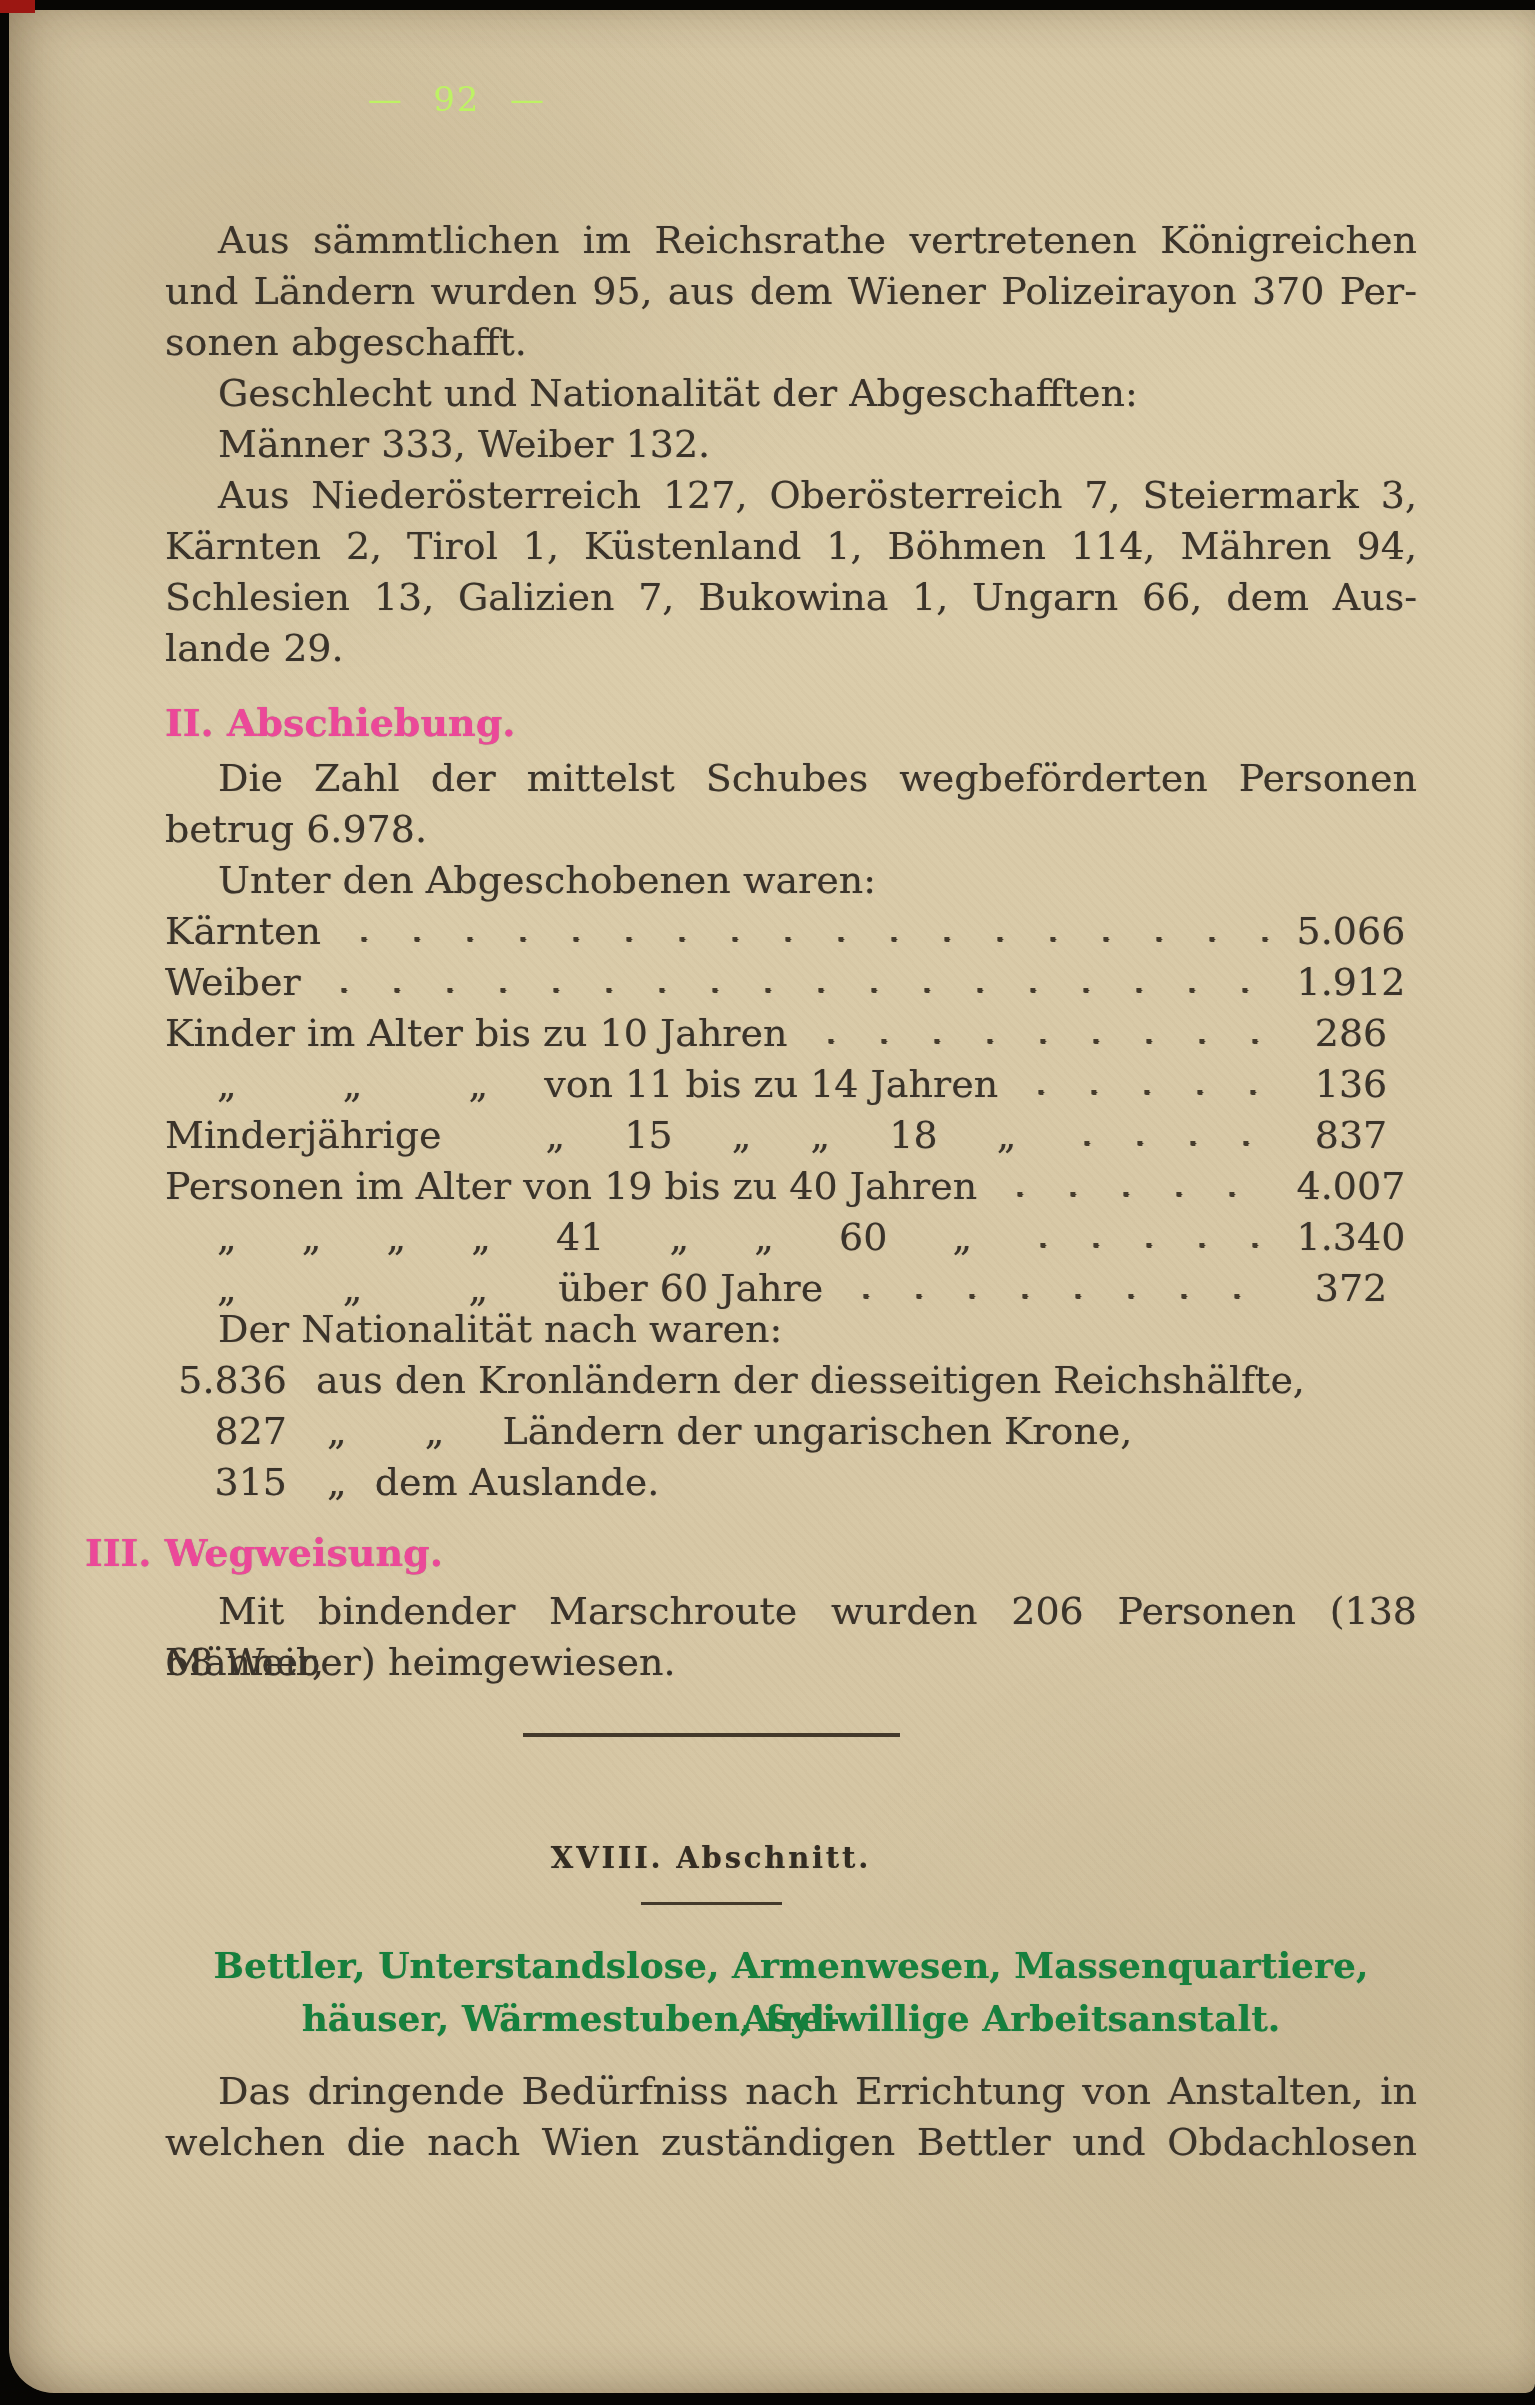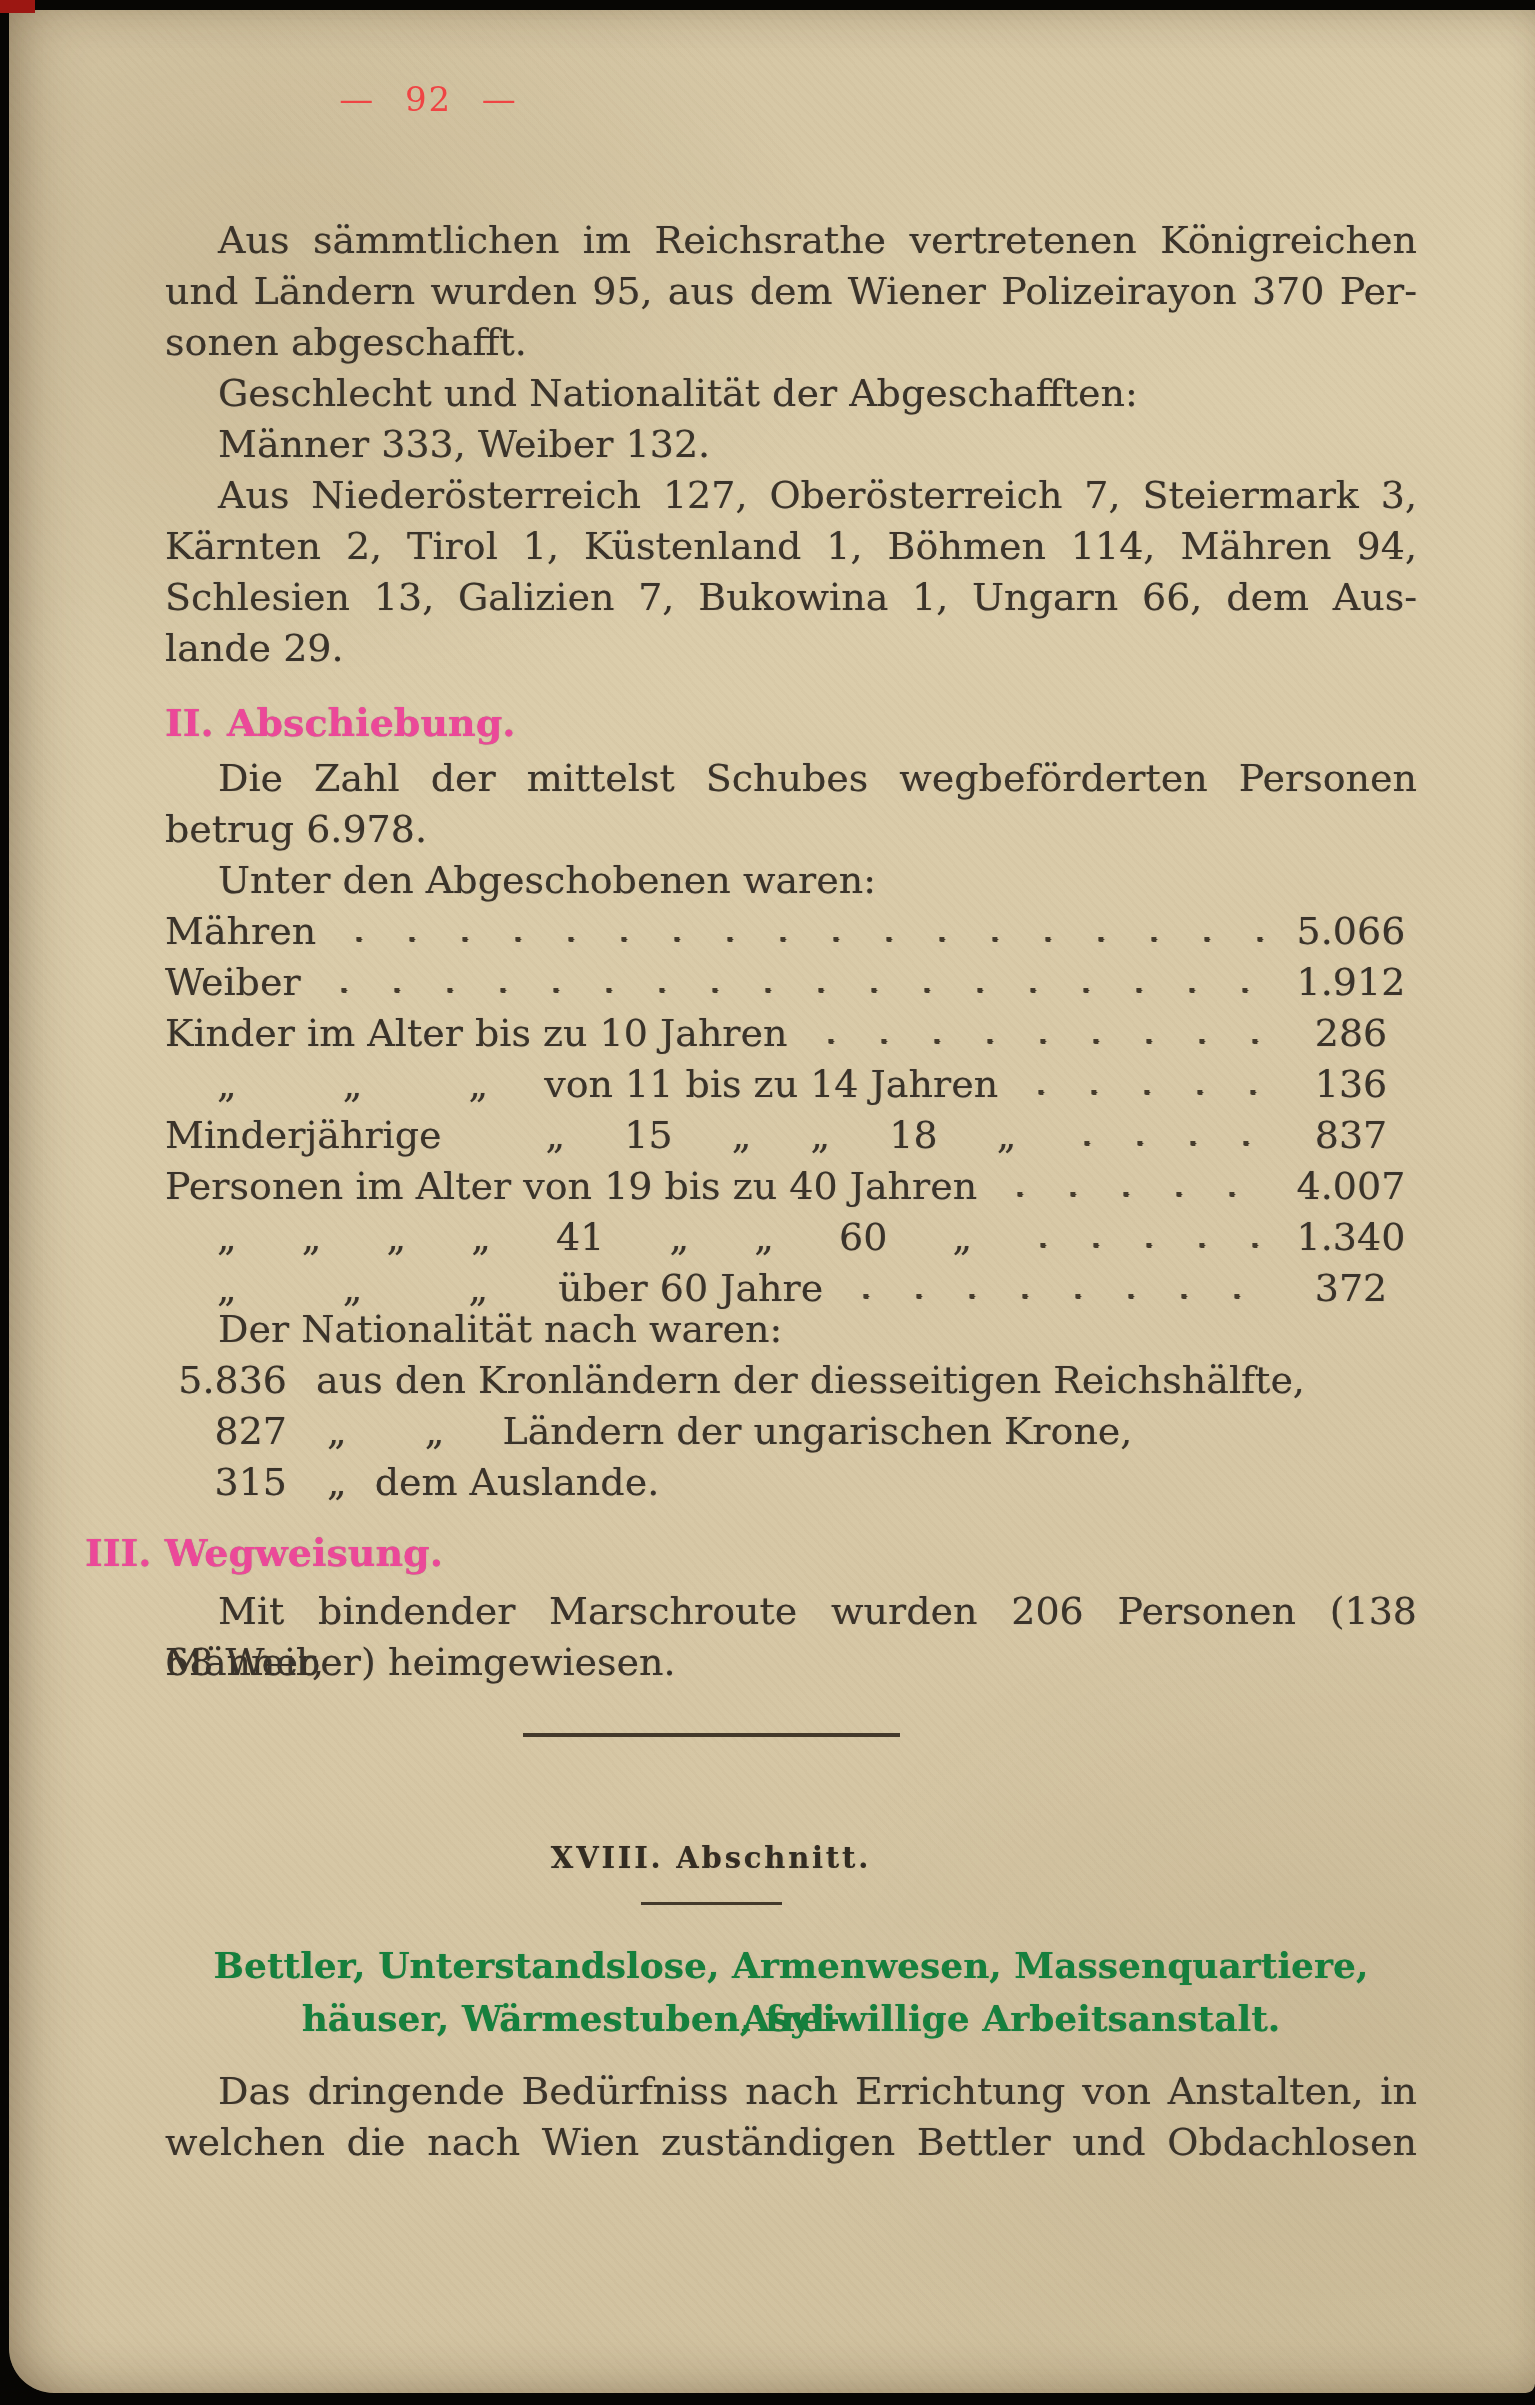--- a/index.html
+++ b/index.html
@@ -21,22 +21,22 @@
     content:""; position:absolute; inset:0; border-radius:inherit; pointer-events:none;
     background:
       radial-gradient(ellipse 847px 612px at 18% 12%, rgba(125,100,62,.10), transparent 65%),
       radial-gradient(ellipse 942px 753px at 88% 85%, rgba(125,100,62,.09), transparent 60%),
       repeating-linear-gradient(47deg, rgba(120,96,60,.028) 0 2.8px, transparent 2.8px 7.5px);
   }
   .corner-mark { position:absolute; left:0; top:0; width:35px; height:13px; background:#9c1712; }
 
   .content { position:absolute; left:165px; top:0; width:1252px; color:#3a332a;
              font-size:38px; text-shadow:0 0 0.9px rgba(55,46,33,.45); }
-  .pageno { position:absolute; left:311px; top:79px; width:235px; text-align:center;
-            font-size:34px; letter-spacing:1.9px; word-spacing:17px; color:#ef4444; }
+  .pageno { position:absolute; left:311px; top:79px; width:235px; text-align:right;
+            font-size:34px; letter-spacing:1.9px; word-spacing:17px; color:#bef264; }
 
   .bl { line-height:51px; height:51px; }
   .j  { text-align:justify; text-align-last:justify; }
   .ind{ text-indent:53px; }
 
   .h2 { text-align:left; font-weight:bold; font-size:38px; line-height:51px; height:51px; color:#ec4899; }
   .h2-ii  { margin-top:22.6px; }
   .h2-iii { margin-top:19px; position:relative; left:-80px; }
   .after-h2 { margin-top:5px; }
 
@@ -93,21 +93,21 @@
     <div class="bl j">Kärnten 2, Tirol 1, Küstenland 1, Böhmen 114, Mähren 94,</div>
     <div class="bl j">Schlesien 13, Galizien 7, Bukowina 1, Ungarn 66, dem Aus-</div>
     <div class="bl">lande 29.</div>
 
     <div class="h2 h2-ii">II. Abschiebung.</div>
     <div class="bl j ind after-h2">Die Zahl der mittelst Schubes wegbeförderten Personen</div>
     <div class="bl">betrug 6.978.</div>
     <div class="bl ind">Unter den Abgeschobenen waren:</div>
 
     <div class="srow srow-1">
-      <span class="c1">Mähren</span>
+      <span class="c1">Kärnten</span>
 
       <span class="leader"></span>
       <span class="rv">5.066</span>
     </div>
     <div class="srow srow-2">
       <span class="c1">Weiber</span>
 
       <span class="leader"></span>
       <span class="rv">1.912</span>
     </div>

